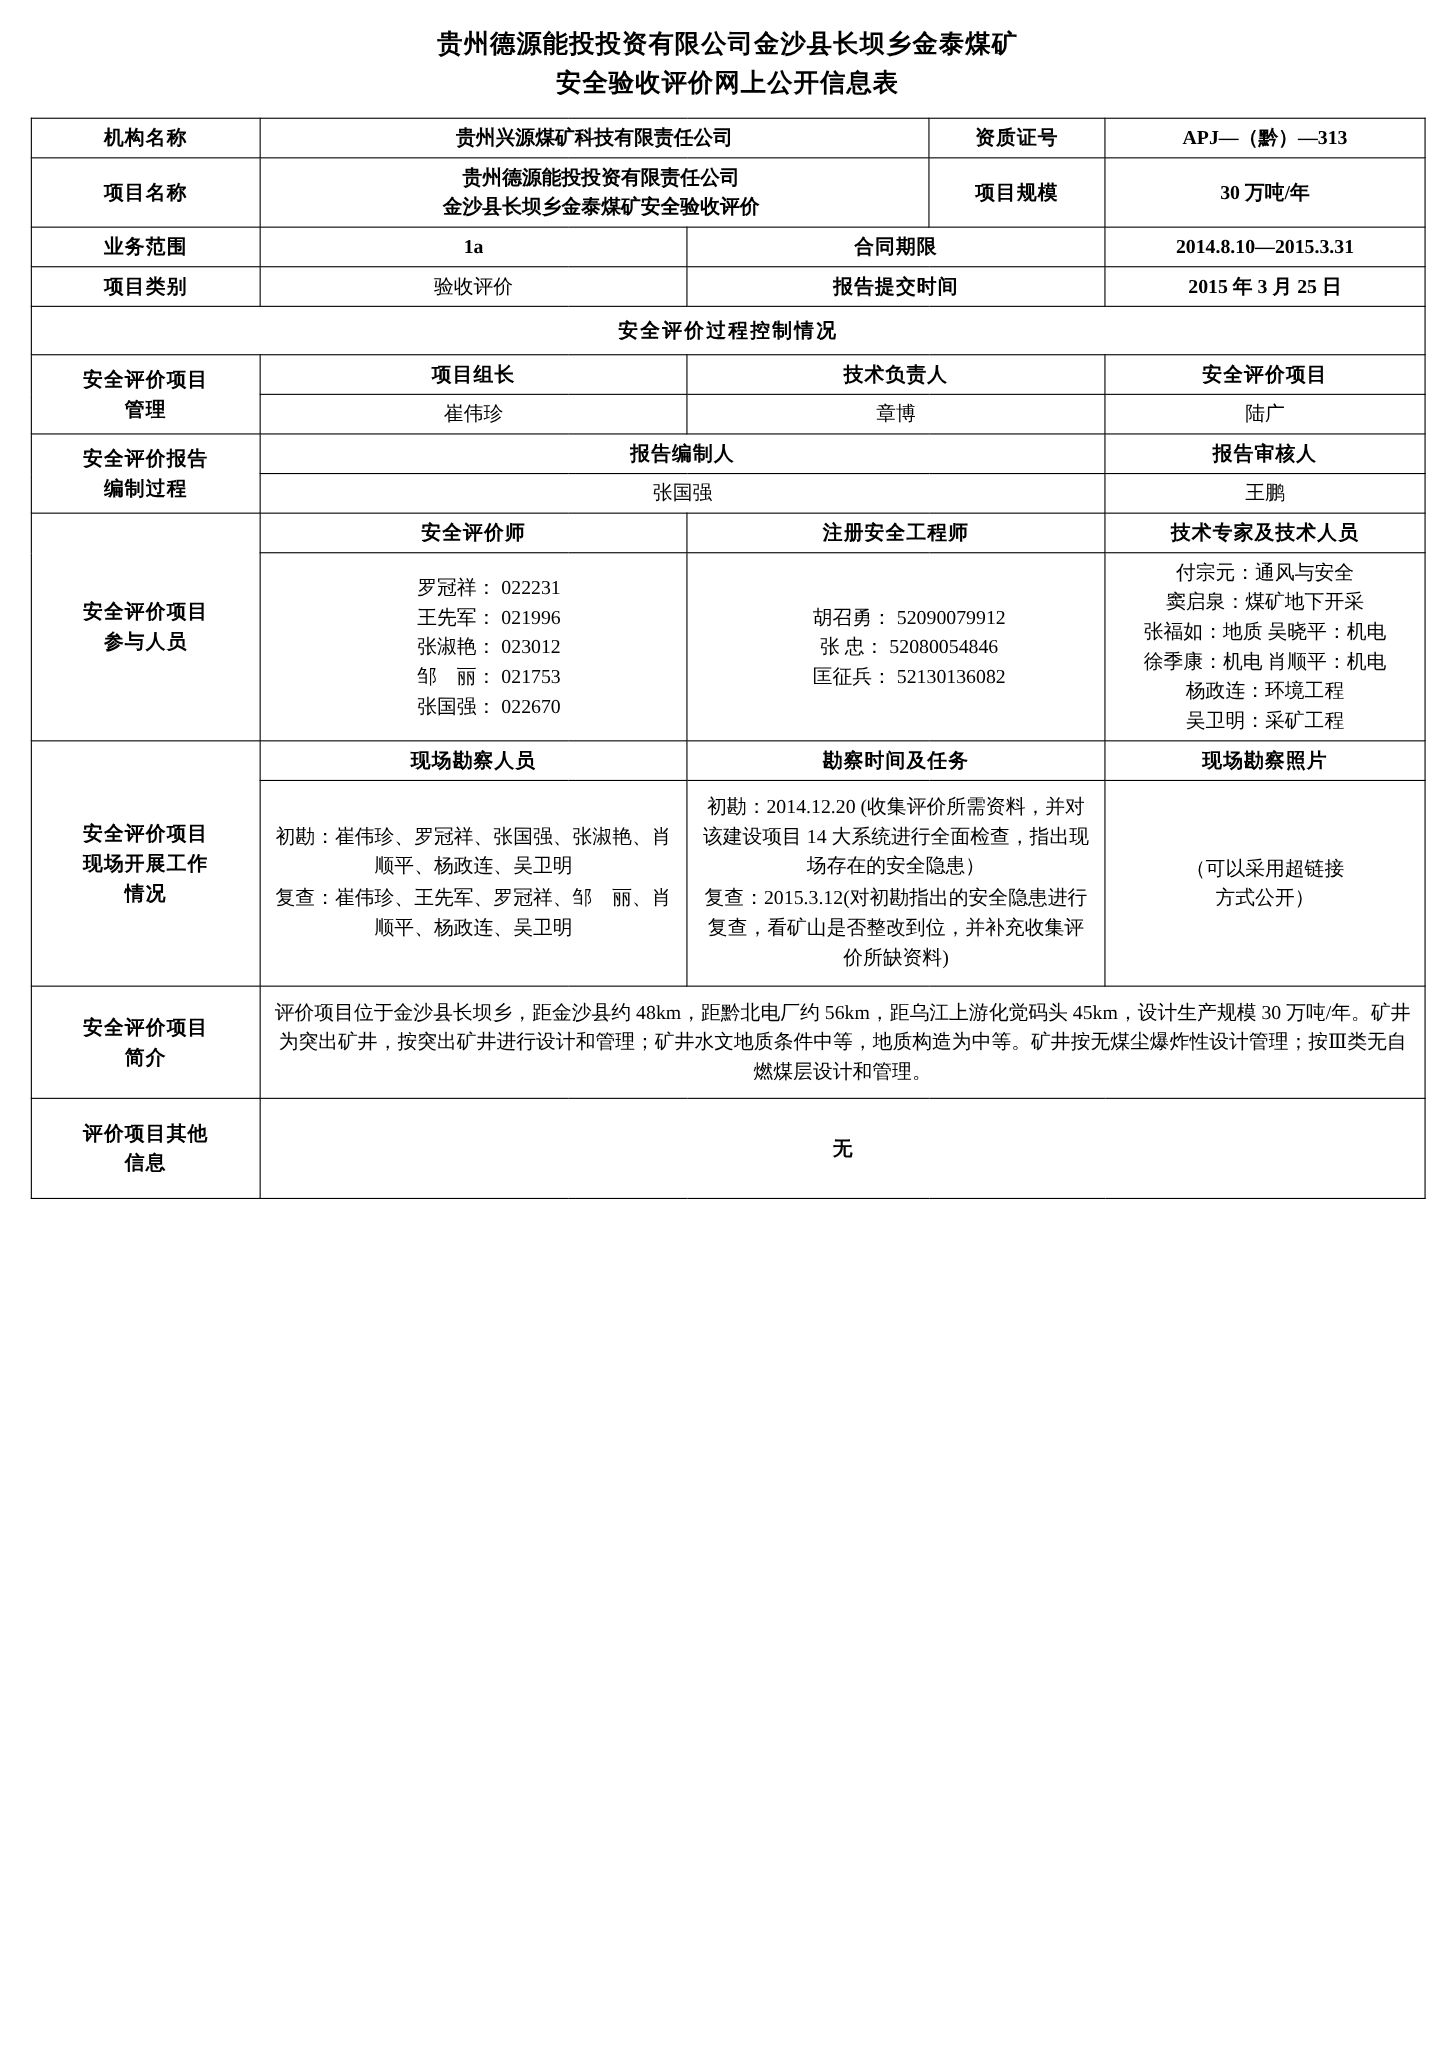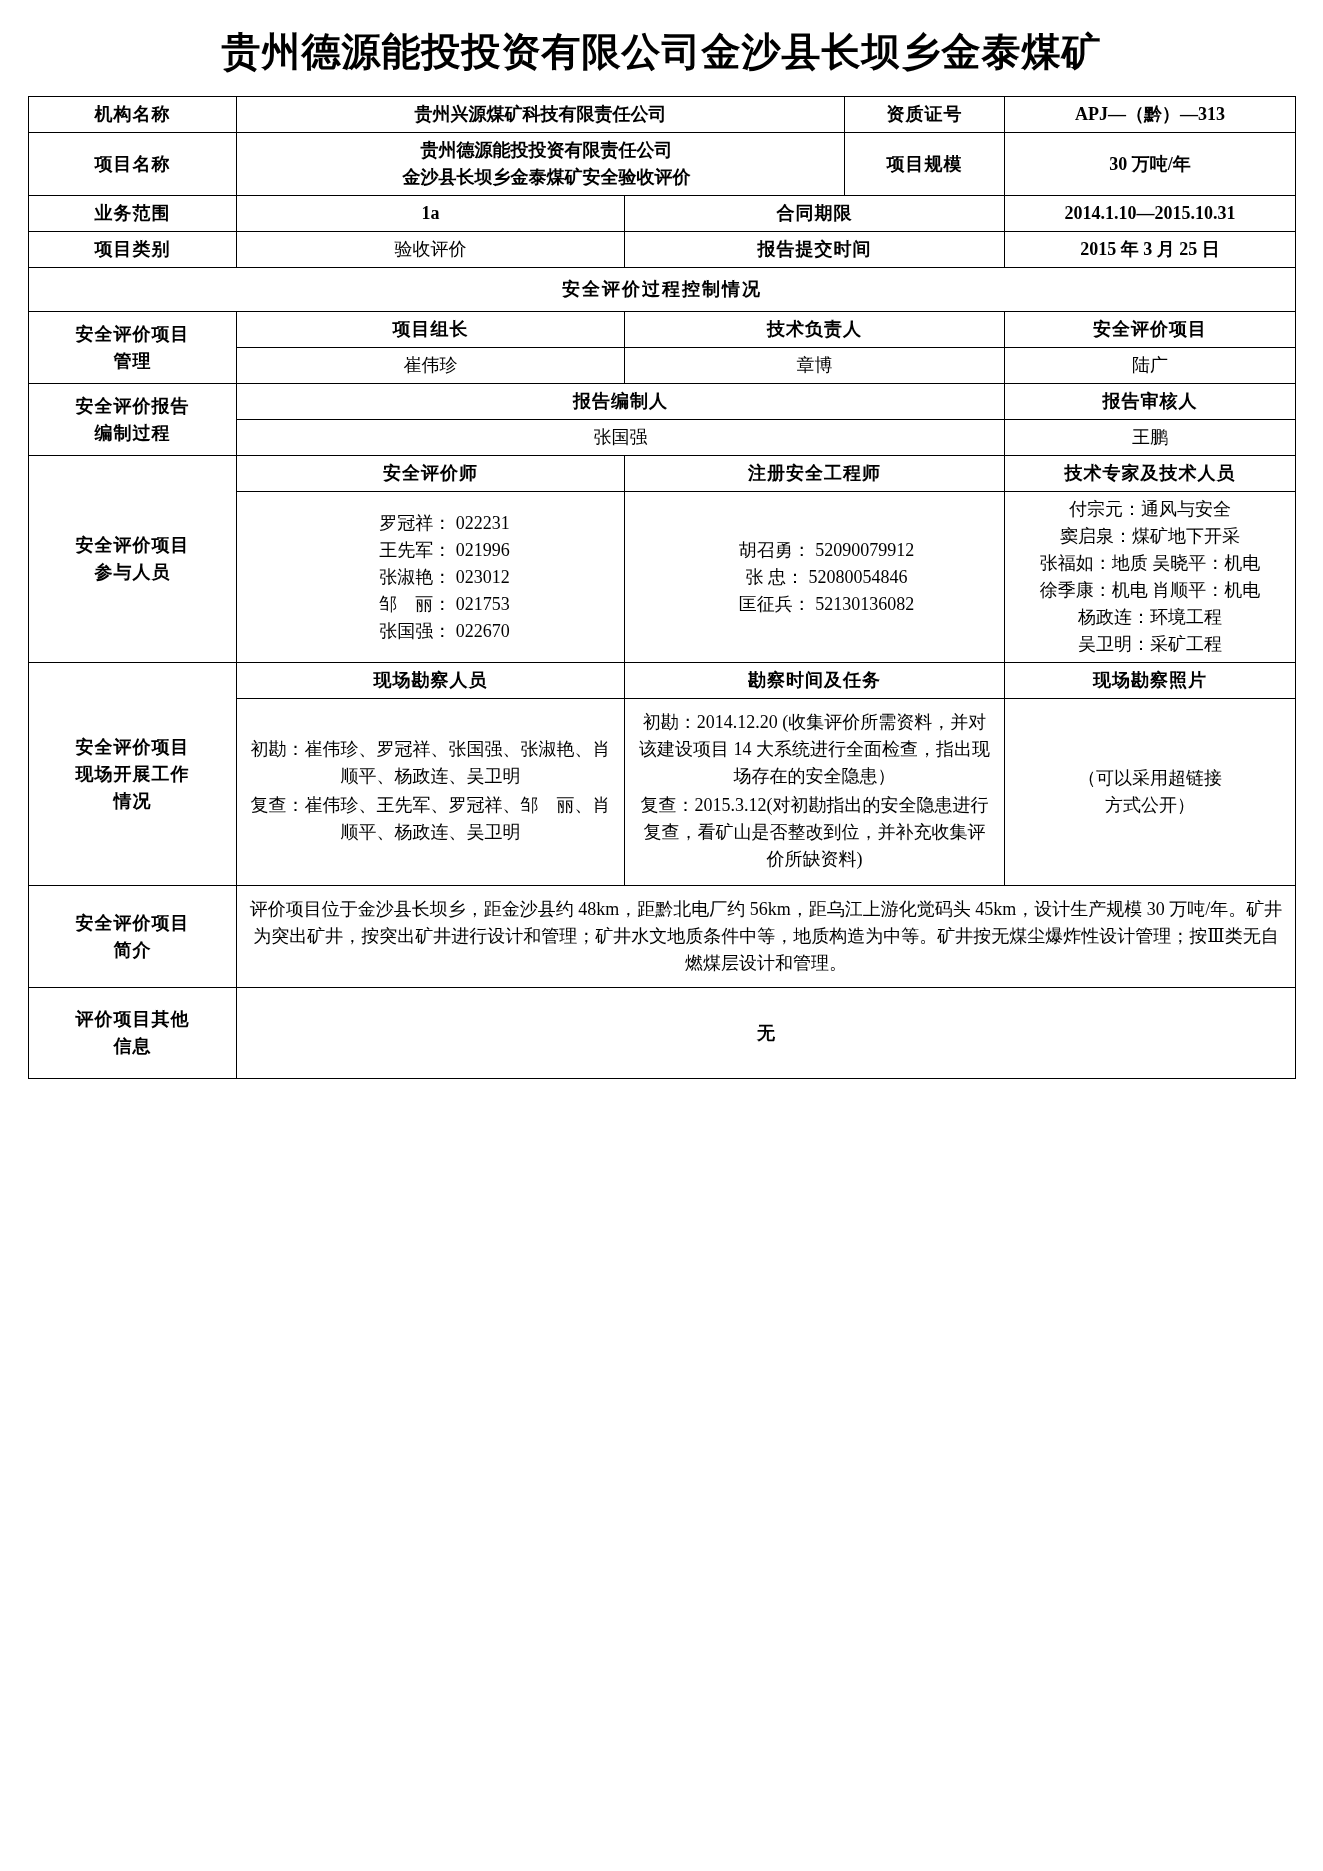--- a/index.html
+++ b/index.html
@@ -16,21 +16,21 @@
   .page {
     width: 1323px;
     min-height: 1871px;
     box-sizing: border-box;
     padding: 22px 28px 20px 28px;
   }
   .doc-title {
     text-align: center;
     font-family: "Liberation Serif", "DejaVu Serif", serif;
     font-weight: bold;
-    font-size: 39px;
+    font-size: 23px;
     line-height: 1.55;
     letter-spacing: 1px;
   }
   .doc-title .line2 {
     display: block;
   }
   table.main {
     margin-top: 14px;
     border-collapse: collapse;
     width: 1267px;
@@ -116,20 +116,21 @@
     letter-spacing: 1px;
   }
 </style>
 </head>
 <body>
 
 <div class="page">
 
   <div class="doc-title">
     <span>贵州德源能投投资有限公司金沙县长坝乡金泰煤矿</span>
+    <span class="line2">安全验收评价网上公开信息表</span>
   </div>
 
   <table class="main">
     <colgroup>
       <col style="width:208px">
       <col style="width:280px">
       <col style="width:108px">
       <col style="width:220px">
       <col style="width:160px">
       <col style="width:291px">
@@ -150,21 +151,21 @@
         <div>金沙县长坝乡金泰煤矿安全验收评价</div>
       </td>
       <td class="lbl">项目规模</td>
       <td class="val">30 万吨/年</td>
     </tr>
 
     <tr>
       <td class="lbl">业务范围</td>
       <td class="val" colspan="2">1a</td>
       <td class="lbl" colspan="2">合同期限</td>
-      <td class="val">2014.1.10—2015.10.31</td>
+      <td class="val">2014.8.10—2015.3.31</td>
     </tr>
 
     <tr>
       <td class="lbl">项目类别</td>
       <td class="val-sm" colspan="2">验收评价</td>
       <td class="lbl" colspan="2">报告提交时间</td>
       <td class="val">2015 年 3 月 25 日</td>
     </tr>
 
     <tr>

